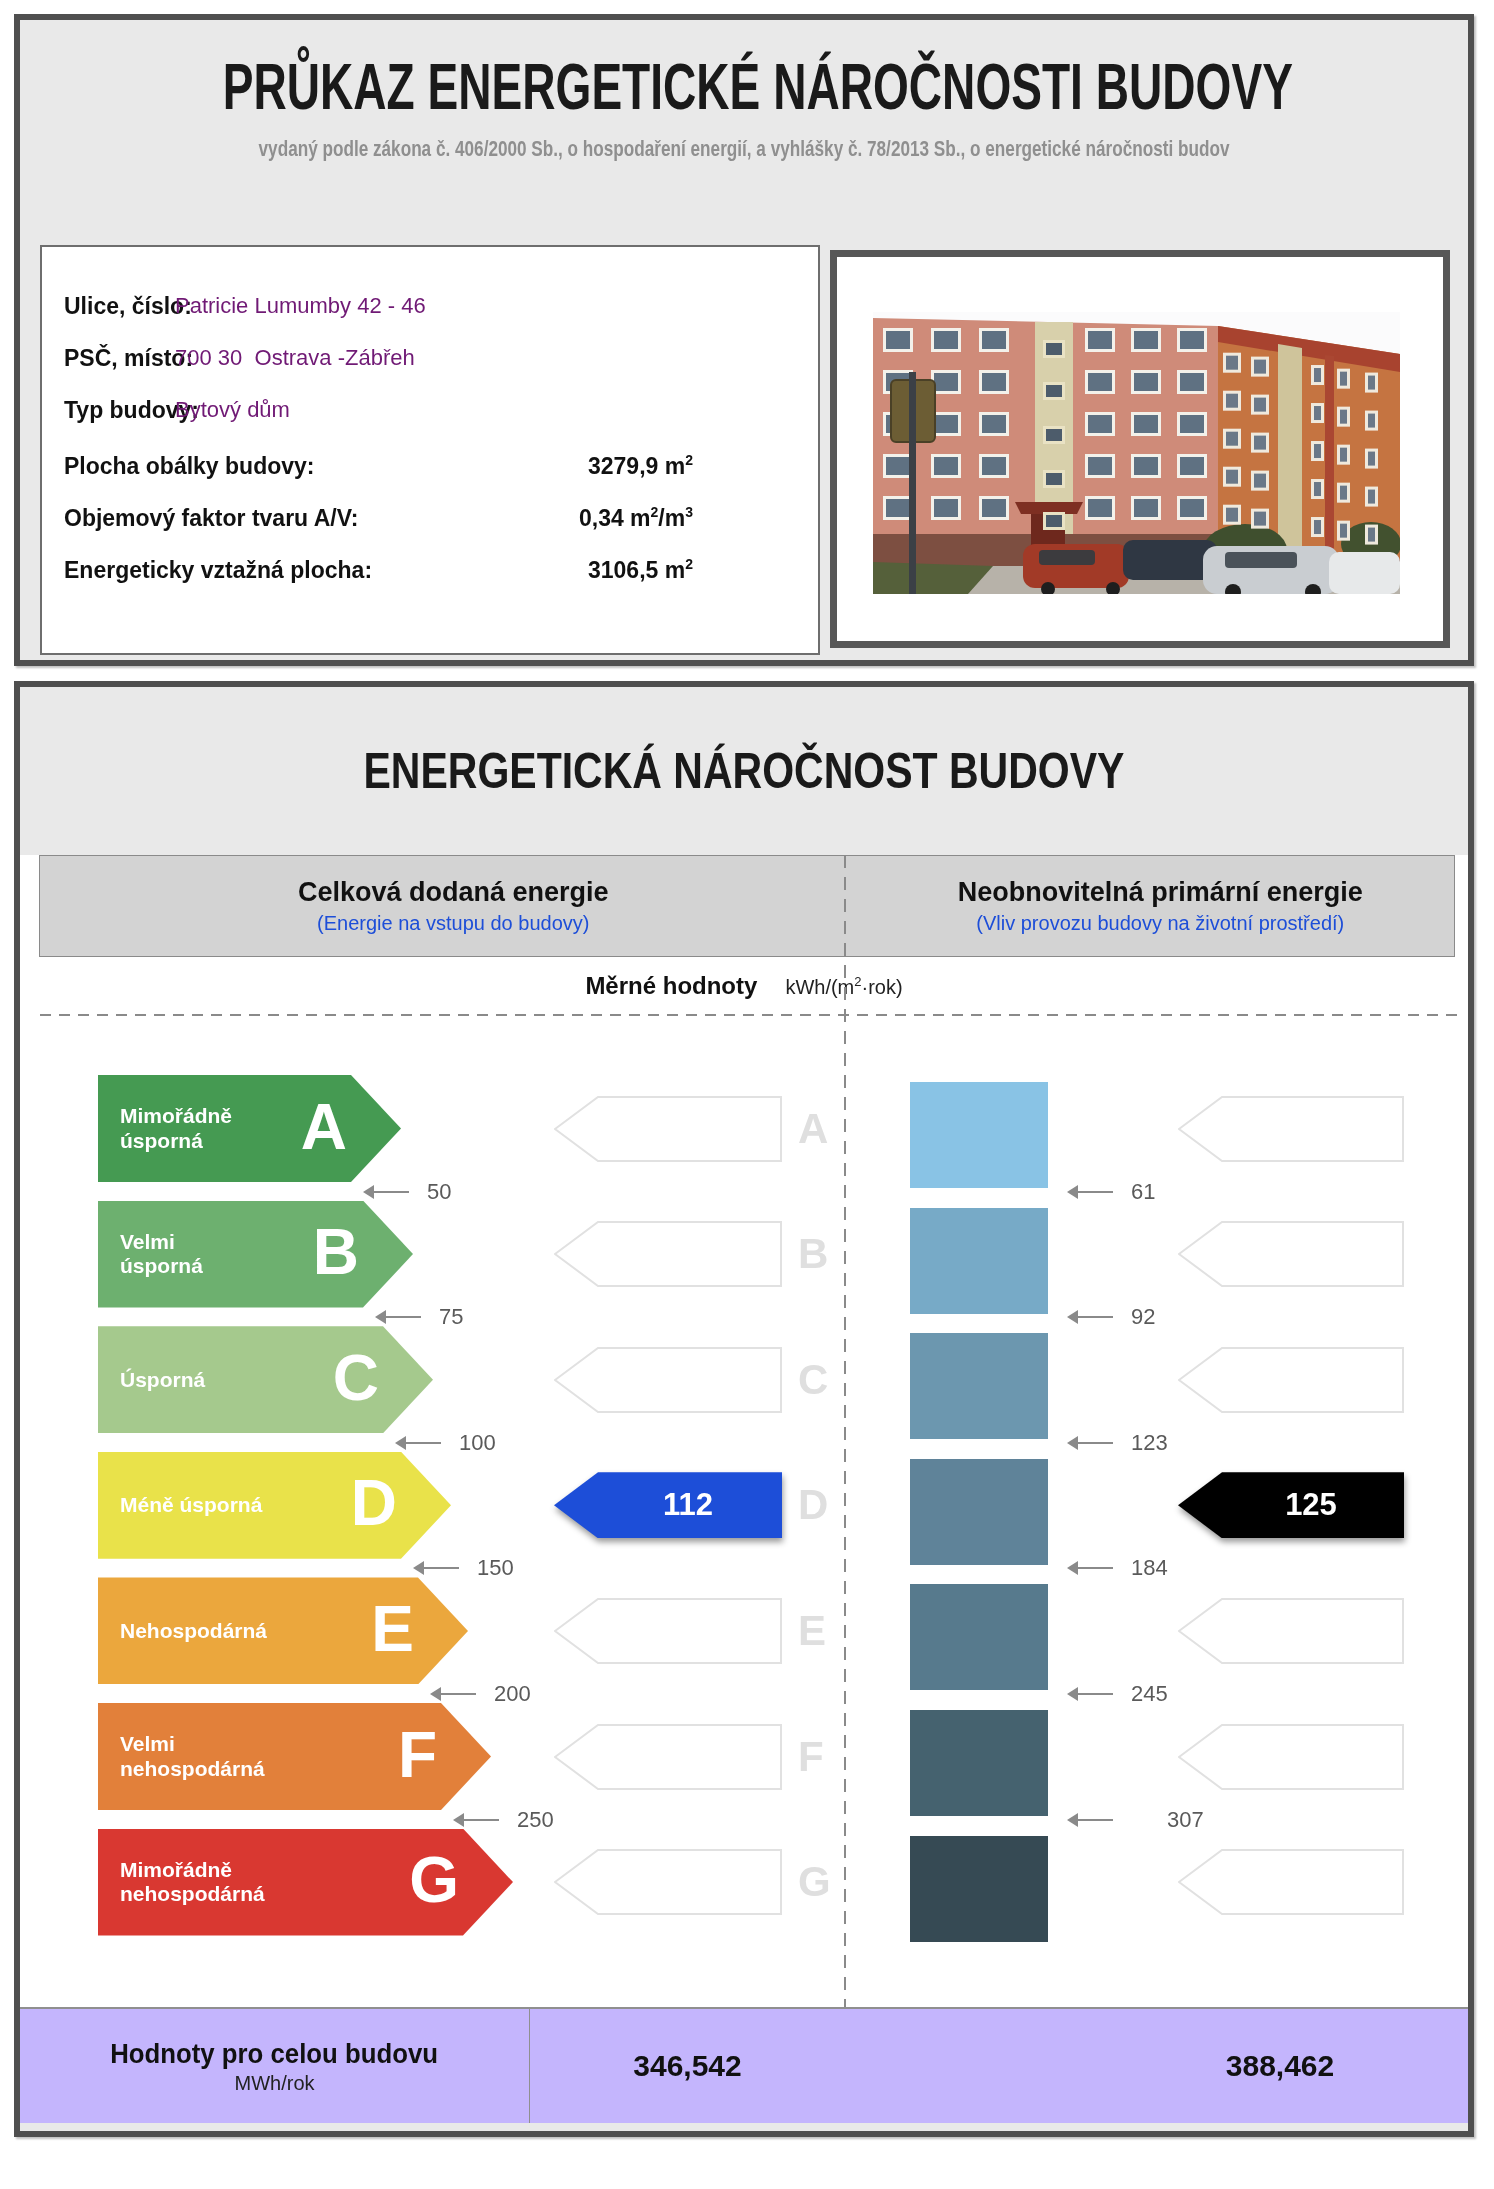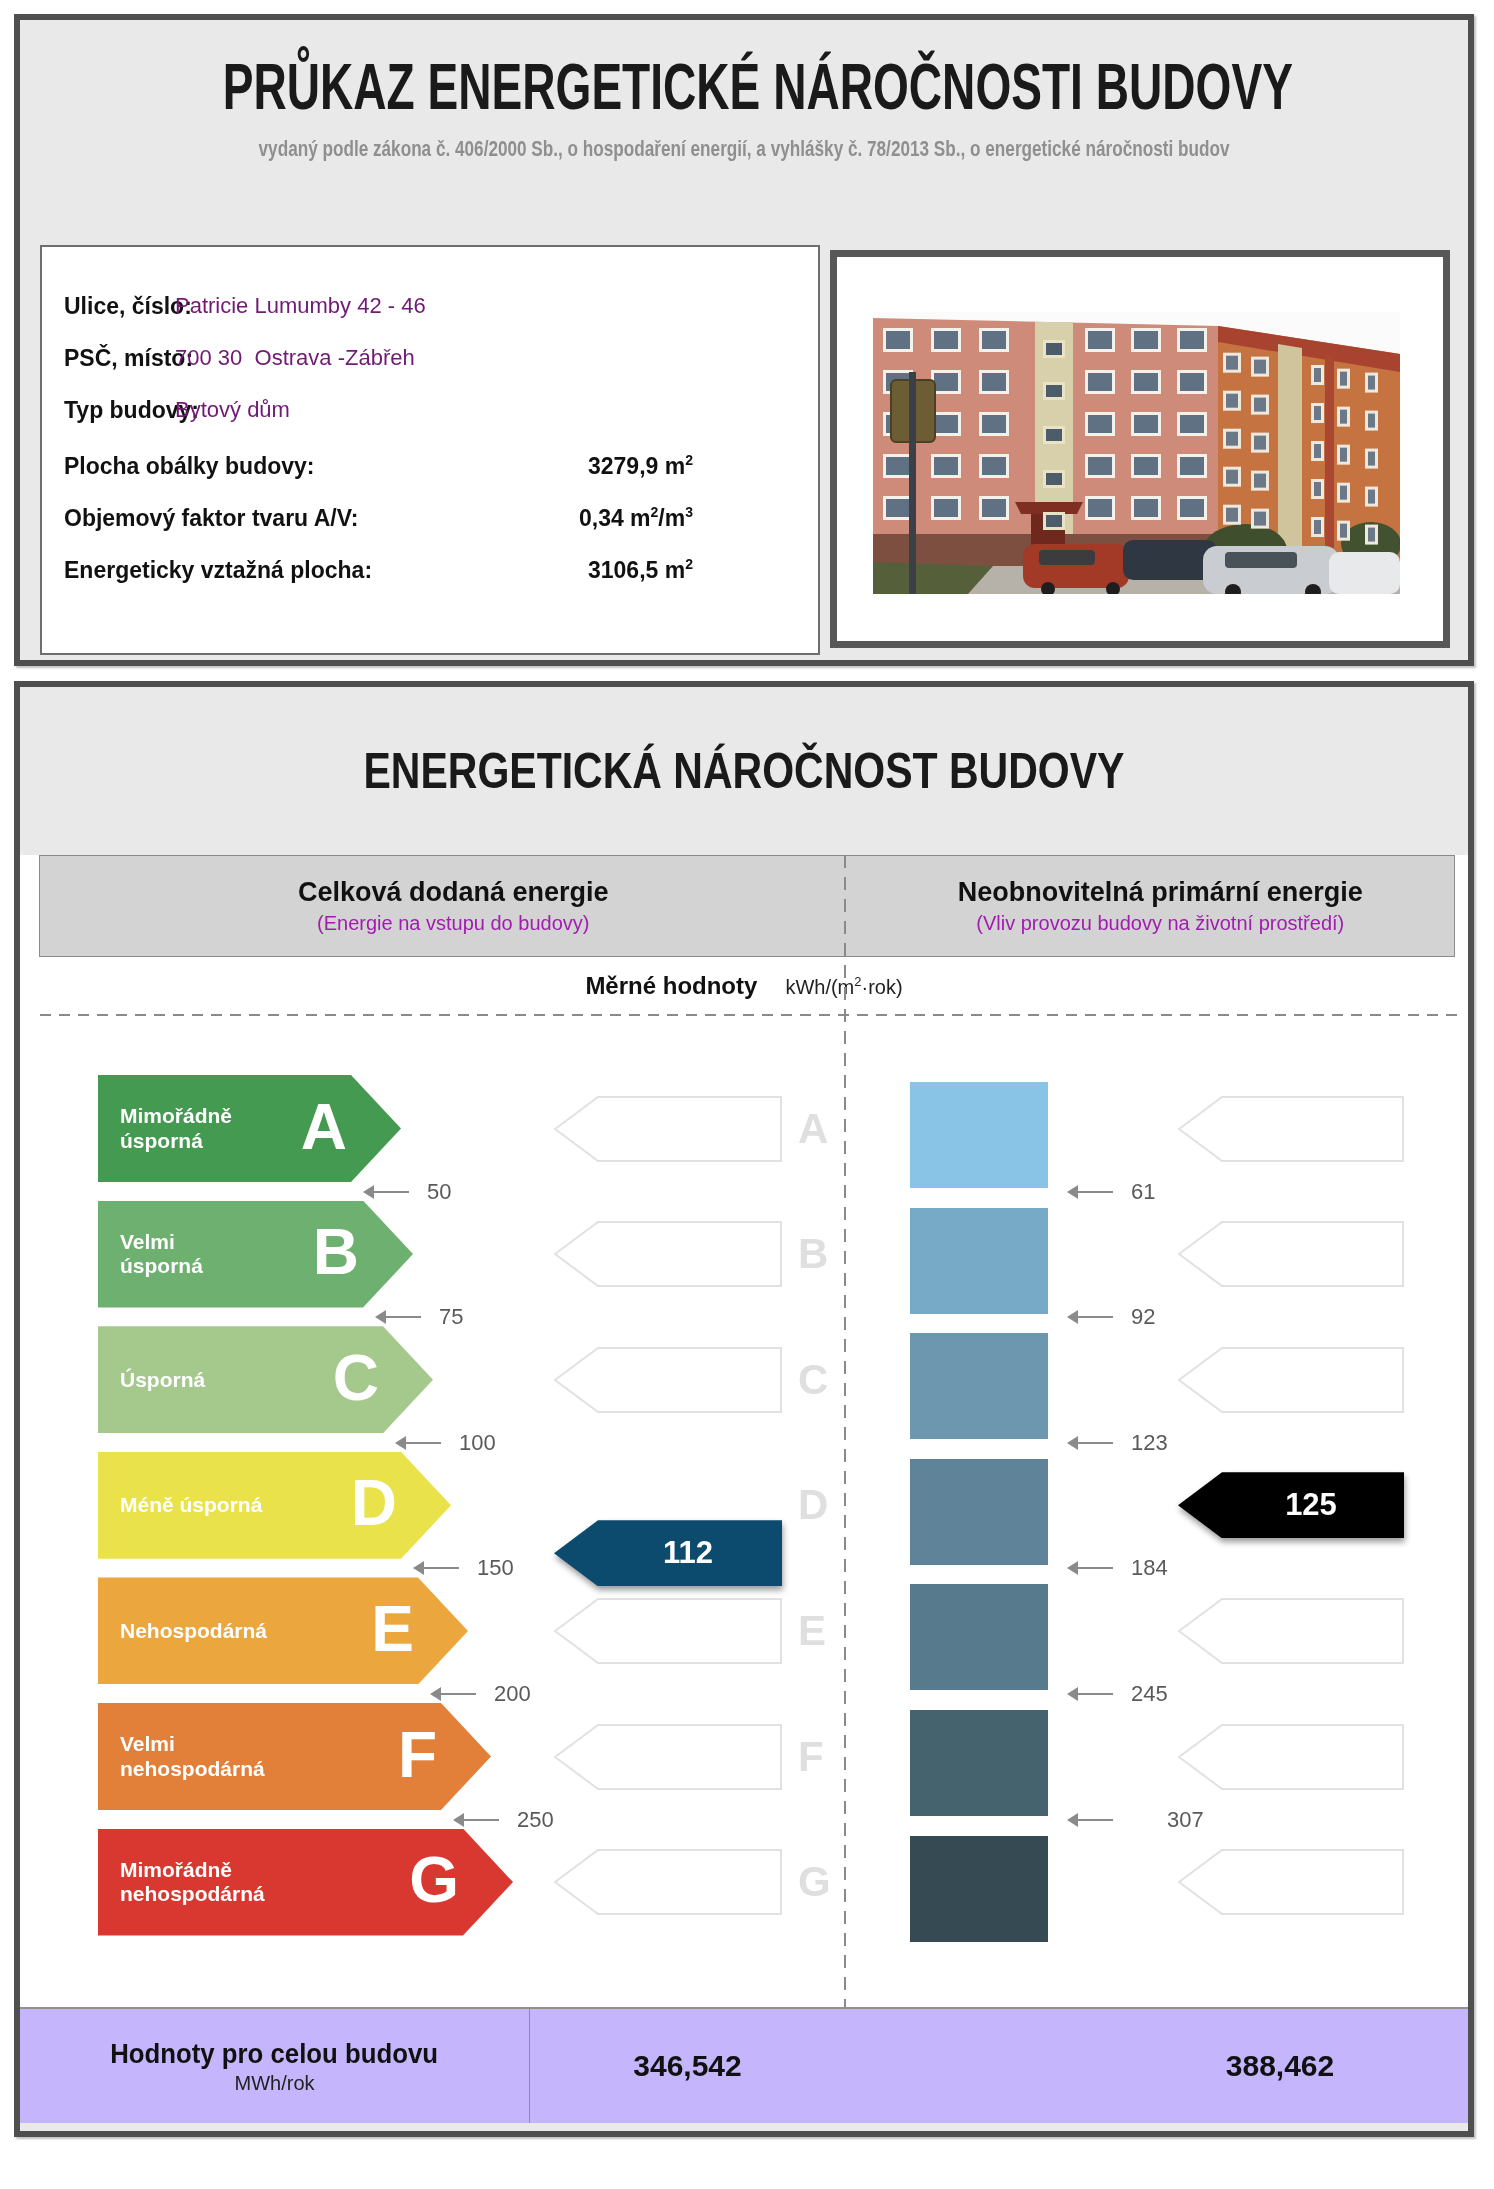--- a/index.html
+++ b/index.html
@@ -33,21 +33,21 @@
     box-shadow:2px 2px 2px rgba(0,0,0,.25);}
   .sec-title-strip{position:absolute;left:0;top:0;width:1448px;height:168px;background:#e9e9e9;
     display:flex;align-items:center;justify-content:center;}
   .sec-title{font-size:50px;font-weight:bold;color:#1a1a1a;transform:scaleX(.82);white-space:nowrap;}
 
   .col-band{position:absolute;left:19px;top:168px;width:1416px;height:102px;background:#d3d3d3;
     border:1px solid #8a8a8a;box-sizing:border-box;display:flex;}
   .col-h{display:flex;flex-direction:column;justify-content:center;align-items:center;margin-left:25px;}
   .col-h.left{width:805px;} .col-h.right{width:609px;}
   .col-h .t{font-size:27px;font-weight:bold;color:#111;}
-  .col-h .s{font-size:20px;color:#a21caf;margin-top:4px;}
+  .col-h .s{font-size:20px;color:#1d4ed8;margin-top:4px;}
 
   .merne{position:absolute;left:0;top:272px;width:1448px;height:54px;display:flex;
     align-items:center;justify-content:center;gap:28px;}
   .merne .m-label{font-size:24px;font-weight:bold;color:#111;}
   .merne .m-unit{font-size:20px;color:#222;}
   .merne .m-unit sup{font-size:13px;}
 
   .h-dash{position:absolute;left:20px;top:327px;width:1420px;height:2px;
     background:repeating-linear-gradient(90deg,#8a8a8a 0 11px,transparent 11px 19px);}
   .v-dash{position:absolute;left:824px;top:168px;width:2px;height:1268px;
@@ -372,21 +372,21 @@
           <div class="arr"></div>
           <span class="num">123</span>
         </div>
         <div class="class-arrow" style="left: 62px; top: 764.8px; width: 353px; height: 107px; background: rgb(233, 226, 74);">
           <div class="class-label">
             <div>Méně úsporná</div>
           </div>
           <div class="class-letter">D</div>
         </div>
         <div class="ind-wrap" style="left: 518px; top: 785.3px; width: 228px;">
-          <div class="ind" style="background: #0c4a6e; margin-top: 48px;">
+          <div class="ind" style="background: #1d4ed8;">
             <span>112</span>
           </div>
         </div>
         <div class="ghost-letter" style="left: 762px; top: 792.3px; height: 52px;">D</div>
         <div class="blue-block" style="left: 874px; top: 771.8px; background: rgb(95, 131, 153);"></div>
         <div class="ind-wrap" style="left: 1142px; top: 785.3px; width: 226px;">
           <div class="ind" style="background: rgb(0, 0, 0);">
             <span>125</span>
           </div>
         </div>

